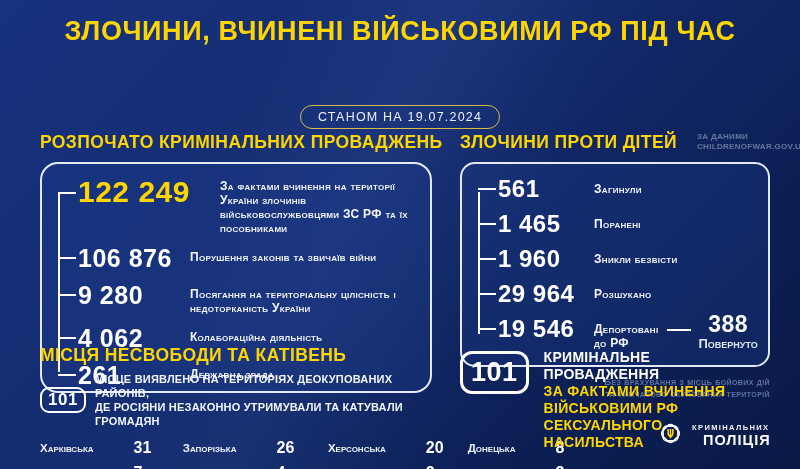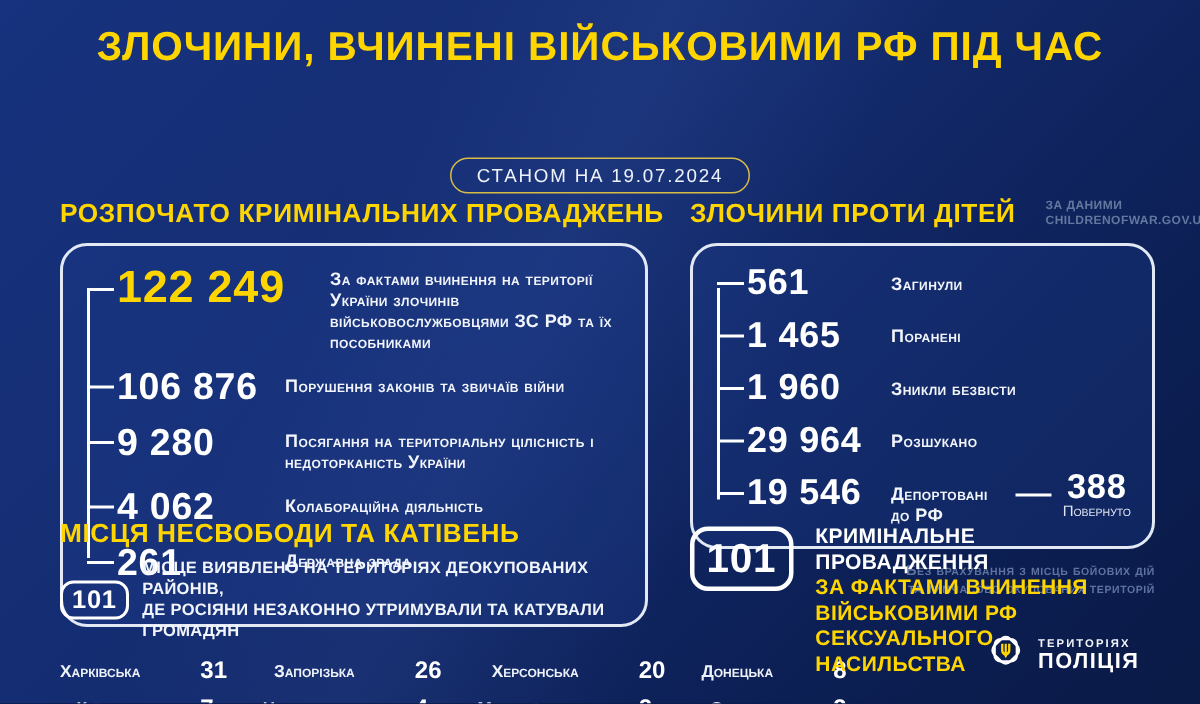--- a/index.html
+++ b/index.html
@@ -17,48 +17,48 @@
   
   .title{top:15px;left:0;right:0;text-align:center;color:#FFD500;
     font-size:27px;font-weight:bold;line-height:33px;letter-spacing:.6px;}
   .date-pill-wrap{top:105px;left:0;right:0;text-align:center;}
   .date-pill{display:inline-block;border:1.5px solid #d8bc45;border-radius:15px;
     padding:4px 17px;color:#eef2fa;font-size:12.5px;letter-spacing:1.2px;font-weight:normal;}
   
   .sec-head{color:#FFD500;font-size:17.5px;font-weight:bold;letter-spacing:.4px;white-space:nowrap;}
   
   .stat-box{border:2px solid #e2e9f5;border-radius:18px;background:rgba(34,64,146,0.28);
-    margin-top:9px;padding:13px 14px 25px 16px;}
+    margin-top:9px;padding:13px 14px 0 16px;}
   .stat-rows{position:relative;padding-left:20px;}
   .stat-rows::before{content:"";position:absolute;left:0;top:17px;bottom:17px;width:2px;background:#fff;}
   .stat-row{position:relative;display:flex;align-items:flex-start;margin-bottom:9px;}
   .stat-row:last-child{margin-bottom:2px;}
   .stat-row::before{content:"";position:absolute;left:-20px;top:13px;width:18px;height:2px;background:#fff;}
   .stat-val{font-weight:bold;font-size:25px;letter-spacing:.5px;line-height:28px;flex:none;}
   .stat-label{font-variant:small-caps;font-size:12px;line-height:14px;letter-spacing:.3px;
     color:#f2f5fb;font-weight:bold;padding-top:6px;}
   
   .col-left{left:40px;top:132px;width:392px;}
   .col-left .stat-val{width:112px;}
   .col-left .row-hl .stat-val{color:#FFD500;font-size:30px;line-height:30px;width:142px;}
   .col-left .row-hl::before{top:15px;}
   .col-left .row-hl .stat-label{padding-top:2px;}
   
   .col-right{left:460px;top:132px;width:310px;}
   .head-row{display:flex;align-items:flex-end;gap:20px;}
   .src-note{color:#64789f;font-size:8px;line-height:9.5px;letter-spacing:.3px;padding-bottom:2px;font-weight:bold;}
-  .col-right .stat-box{padding:11px 14px 7px 16px;}
+  .col-right .stat-box{padding:11px 14px 7px 16px;border-radius:15px;}
   .col-right .stat-val{width:96px;font-size:24px;}
   .col-right .stat-row{margin-bottom:7px;}
   .col-right .stat-label{padding-top:7px;}
   .dep-row{display:flex;align-items:flex-start;}
   .dep-dash{width:24px;height:2px;background:#fff;margin:14px 7px 0 9px;flex:none;}
   .returned{text-align:center;margin-top:-2px;}
   .returned-val{font-size:23px;font-weight:bold;letter-spacing:.5px;line-height:23px;}
-  .returned-label{font-variant:small-caps;font-size:10px;color:#dfe5f2;font-weight:normal;text-align:center;}
+  .returned-label{font-variant:small-caps;font-size:13px;color:#dfe5f2;font-weight:bold;text-align:center;}
   .footnote{margin-top:9px;text-align:right;color:#5f73a0;font-size:9.5px;line-height:12px;
     font-variant:small-caps;font-weight:bold;letter-spacing:.4px;}
   
   .bottom-left{left:40px;top:345px;width:408px;}
   .finding{display:flex;align-items:center;gap:9px;margin-top:6px;}
   .badge{display:inline-flex;align-items:center;justify-content:center;border:2.5px solid #fff;
     border-radius:9px;padding:1px 6px;font-weight:bold;font-size:17px;letter-spacing:.5px;flex:none;}
   .finding-text{font-size:11px;font-weight:bold;line-height:14px;letter-spacing:.2px;color:#f2f5fb;}
   .regions{margin-top:11px;display:grid;grid-template-columns:repeat(4,max-content max-content);
     column-gap:9px;row-gap:7px;}
@@ -69,21 +69,21 @@
   
   .bottom-right{left:460px;top:349px;width:305px;}
   .sv{display:flex;align-items:flex-start;gap:15px;}
   .badge-big{display:inline-flex;align-items:center;justify-content:center;border:3px solid #fff;
     border-radius:12px;padding:3px 8px;font-weight:bold;font-size:27px;letter-spacing:.5px;flex:none;margin-top:2px;}
   .sv-text{font-size:14px;font-weight:bold;line-height:17px;letter-spacing:.3px;}
   .sv-text .yellow{color:#FFD500;}
   
   .logo{left:657px;top:420px;display:flex;align-items:center;gap:8px;}
   .logo-text .l1{font-size:7.5px;font-weight:bold;letter-spacing:1.4px;line-height:10px;color:#f2f5fb;}
-  .logo-text .l2{font-size:14.5px;font-weight:bold;letter-spacing:1px;line-height:15px;color:#fff;}
+  .logo-text .l2{font-size:14.5px;font-weight:bold;letter-spacing:1px;line-height:15px;color:#fff;margin-left:11px;}
 </style>
 </head>
 <body>
 
 <div id="page">
 
   <div class="abs title">
     <div>ЗЛОЧИНИ, ВЧИНЕНІ ВІЙСЬКОВИМИ РФ ПІД ЧАС</div>
   </div>
 
@@ -205,18 +205,18 @@
 
   <div class="abs logo">
     <span>
       <svg width="27" height="27" viewBox="0 0 40 40">
         <rect x="9" y="9" width="22" height="22" rx="6" fill="none" stroke="#ffffff" stroke-width="2.4"></rect>
         <rect x="9" y="9" width="22" height="22" rx="6" fill="none" stroke="#ffffff" stroke-width="2.4" transform="rotate(45 20 20)"></rect>
         <path d="M15.4 13.5 v7 c0 2.4 1.7 3.9 3 4.5 L20 27.8 l1.6-2.8 c1.3-.6 3-2.1 3-4.5 v-7 h-2.3 v6.3 c0 1.2-.5 1.9-1.2 2.3 V13.5 h-2.2 v8.6 c-.7-.4-1.2-1.1-1.2-2.3 v-6.3 z" fill="#FFD500"></path>
       </svg>
     </span>
     <div class="logo-text">
-      <div class="l1">ТЕРИТОРІЯХ</div>
+      <div class="l1">КРИМІНАЛЬНИХ</div>
       <div class="l2">ПОЛІЦІЯ</div>
     </div>
   </div>
 
 </div>
 
 </body></html>

